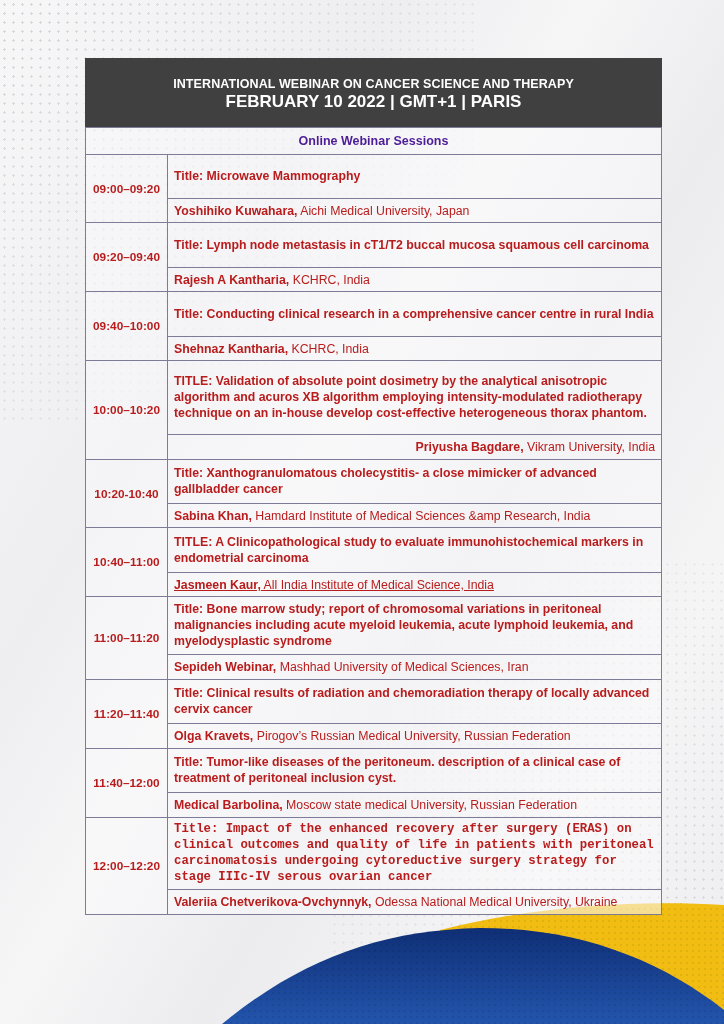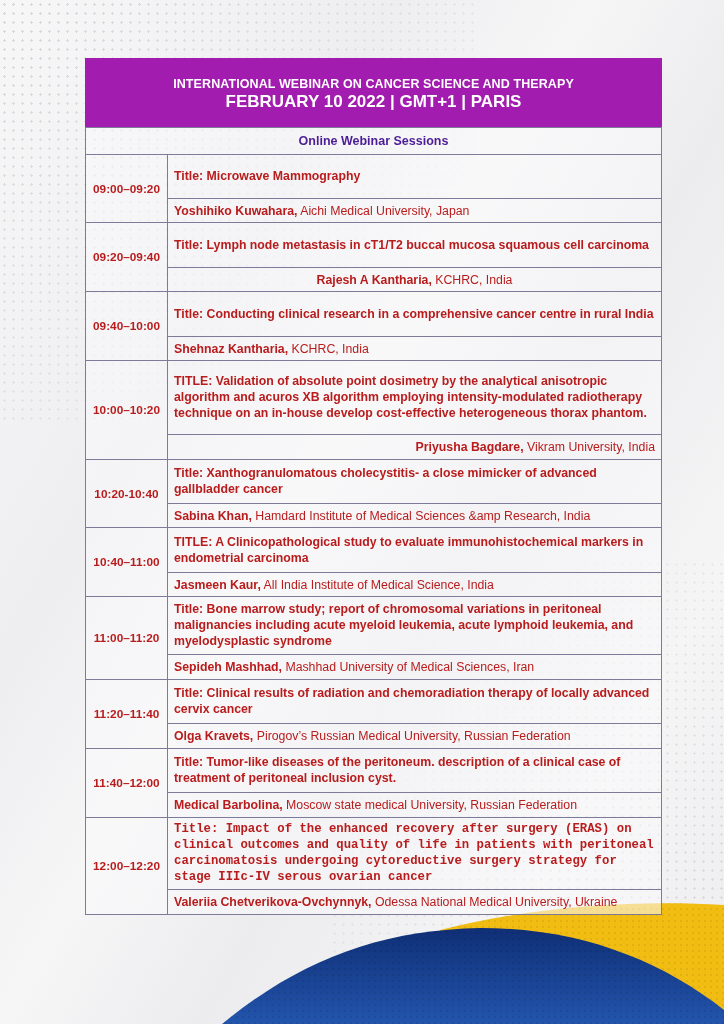--- a/index.html
+++ b/index.html
@@ -21,21 +21,21 @@
     background-size: 9px 9px;
     -webkit-mask-image: linear-gradient(315deg, rgba(0,0,0,0.9) 0%, rgba(0,0,0,0.3) 60%, transparent 90%);
     mask-image: linear-gradient(315deg, rgba(0,0,0,0.9) 0%, rgba(0,0,0,0.3) 60%, transparent 90%);
   }
   .swoosh { position:absolute; left:0; top:0; width:724px; height:1024px; }
 
   .sheet {
     position:absolute; left:85px; top:58px; width:577px;
   }
   .banner {
-    background:#a21caf; height:69px; color:#fff; text-align:center;
+    background:#404040; height:69px; color:#fff; text-align:center;
     display:flex; flex-direction:column; justify-content:center; align-items:center;
   }
   .banner .t1 { font-size:12.5px; font-weight:bold; letter-spacing:0.1px; line-height:17px; }
   .banner .t2 { font-size:17px; font-weight:bold; line-height:17px; }
 
   table { border-collapse:collapse; width:577px; table-layout:fixed; background:rgba(250,250,251,0.55); }
   td { border:1.5px solid #7c7b98; color:#b91c1c; font-size:12.3px; line-height:16px; vertical-align:middle; }
   .sessions-head {
     height:24px; text-align:center; color:#4c1d95; font-weight:bold; font-size:12.5px;
   }
@@ -85,21 +85,21 @@
           <td class="title" style="height: 38px;">Title: Microwave Mammography</td>
         </tr>
         <tr>
           <td class="speaker" style="height: 19px;"><b>Yoshihiko Kuwahara,</b><span> Aichi Medical University, Japan</span></td>
         </tr>
         <tr>
           <td class="time" rowspan="2">09:20–09:40</td>
           <td class="title" style="height: 39px;">Title: Lymph node metastasis in cT1/T2 buccal mucosa squamous cell carcinoma</td>
         </tr>
         <tr>
-          <td class="speaker" style="height: 19px; text-align: center;"><b>Rajesh A Kantharia,</b><span> KCHRC, India</span></td>
+          <td class="speaker" style="height: 19px;"><b>Rajesh A Kantharia,</b><span> KCHRC, India</span></td>
         </tr>
         <tr>
           <td class="time" rowspan="2">09:40–10:00</td>
           <td class="title" style="height: 39px;">Title: Conducting clinical research in a comprehensive cancer centre in rural India</td>
         </tr>
         <tr>
           <td class="speaker" style="height: 19px;"><b>Shehnaz Kantharia,</b><span> KCHRC, India</span></td>
         </tr>
         <tr>
           <td class="time" rowspan="2">10:00–10:20</td>
@@ -113,28 +113,28 @@
           <td class="title" style="height: 38px;">Title: Xanthogranulomatous cholecystitis- a close mimicker of advanced gallbladder cancer</td>
         </tr>
         <tr>
           <td class="speaker" style="height: 19px;"><b>Sabina Khan,</b><span> Hamdard Institute of Medical Sciences &amp;amp Research, India</span></td>
         </tr>
         <tr>
           <td class="time" rowspan="2">10:40–11:00</td>
           <td class="title" style="height: 39px;">TITLE: A Clinicopathological study to evaluate immunohistochemical markers in endometrial carcinoma</td>
         </tr>
         <tr>
-          <td class="speaker" style="height: 19px;"><b>Jasmeen Kaur,</b><span> All India Institute of Medical Science, India</span></td>
+          <td class="speaker" style="height: 19px; text-decoration: underline;"><b>Jasmeen Kaur,</b><span> All India Institute of Medical Science, India</span></td>
         </tr>
         <tr>
           <td class="time" rowspan="2">11:00–11:20</td>
           <td class="title" style="height: 52px;">Title: Bone marrow study; report of chromosomal variations in peritoneal malignancies including acute myeloid leukemia, acute lymphoid leukemia, and myelodysplastic syndrome</td>
         </tr>
         <tr>
-          <td class="speaker" style="height: 20px;"><b>Sepideh Mashhad,</b><span> Mashhad University of Medical Sciences, Iran</span></td>
+          <td class="speaker" style="height: 20px;"><b>Sepideh Webinar,</b><span> Mashhad University of Medical Sciences, Iran</span></td>
         </tr>
         <tr>
           <td class="time" rowspan="2">11:20–11:40</td>
           <td class="title" style="height: 38px;">Title: Clinical results of radiation and chemoradiation therapy of locally advanced cervix cancer</td>
         </tr>
         <tr>
           <td class="speaker" style="height: 20px;"><b>Olga Kravets,</b><span> Pirogov’s Russian Medical University, Russian Federation</span></td>
         </tr>
         <tr>
           <td class="time" rowspan="2">11:40–12:00</td>

